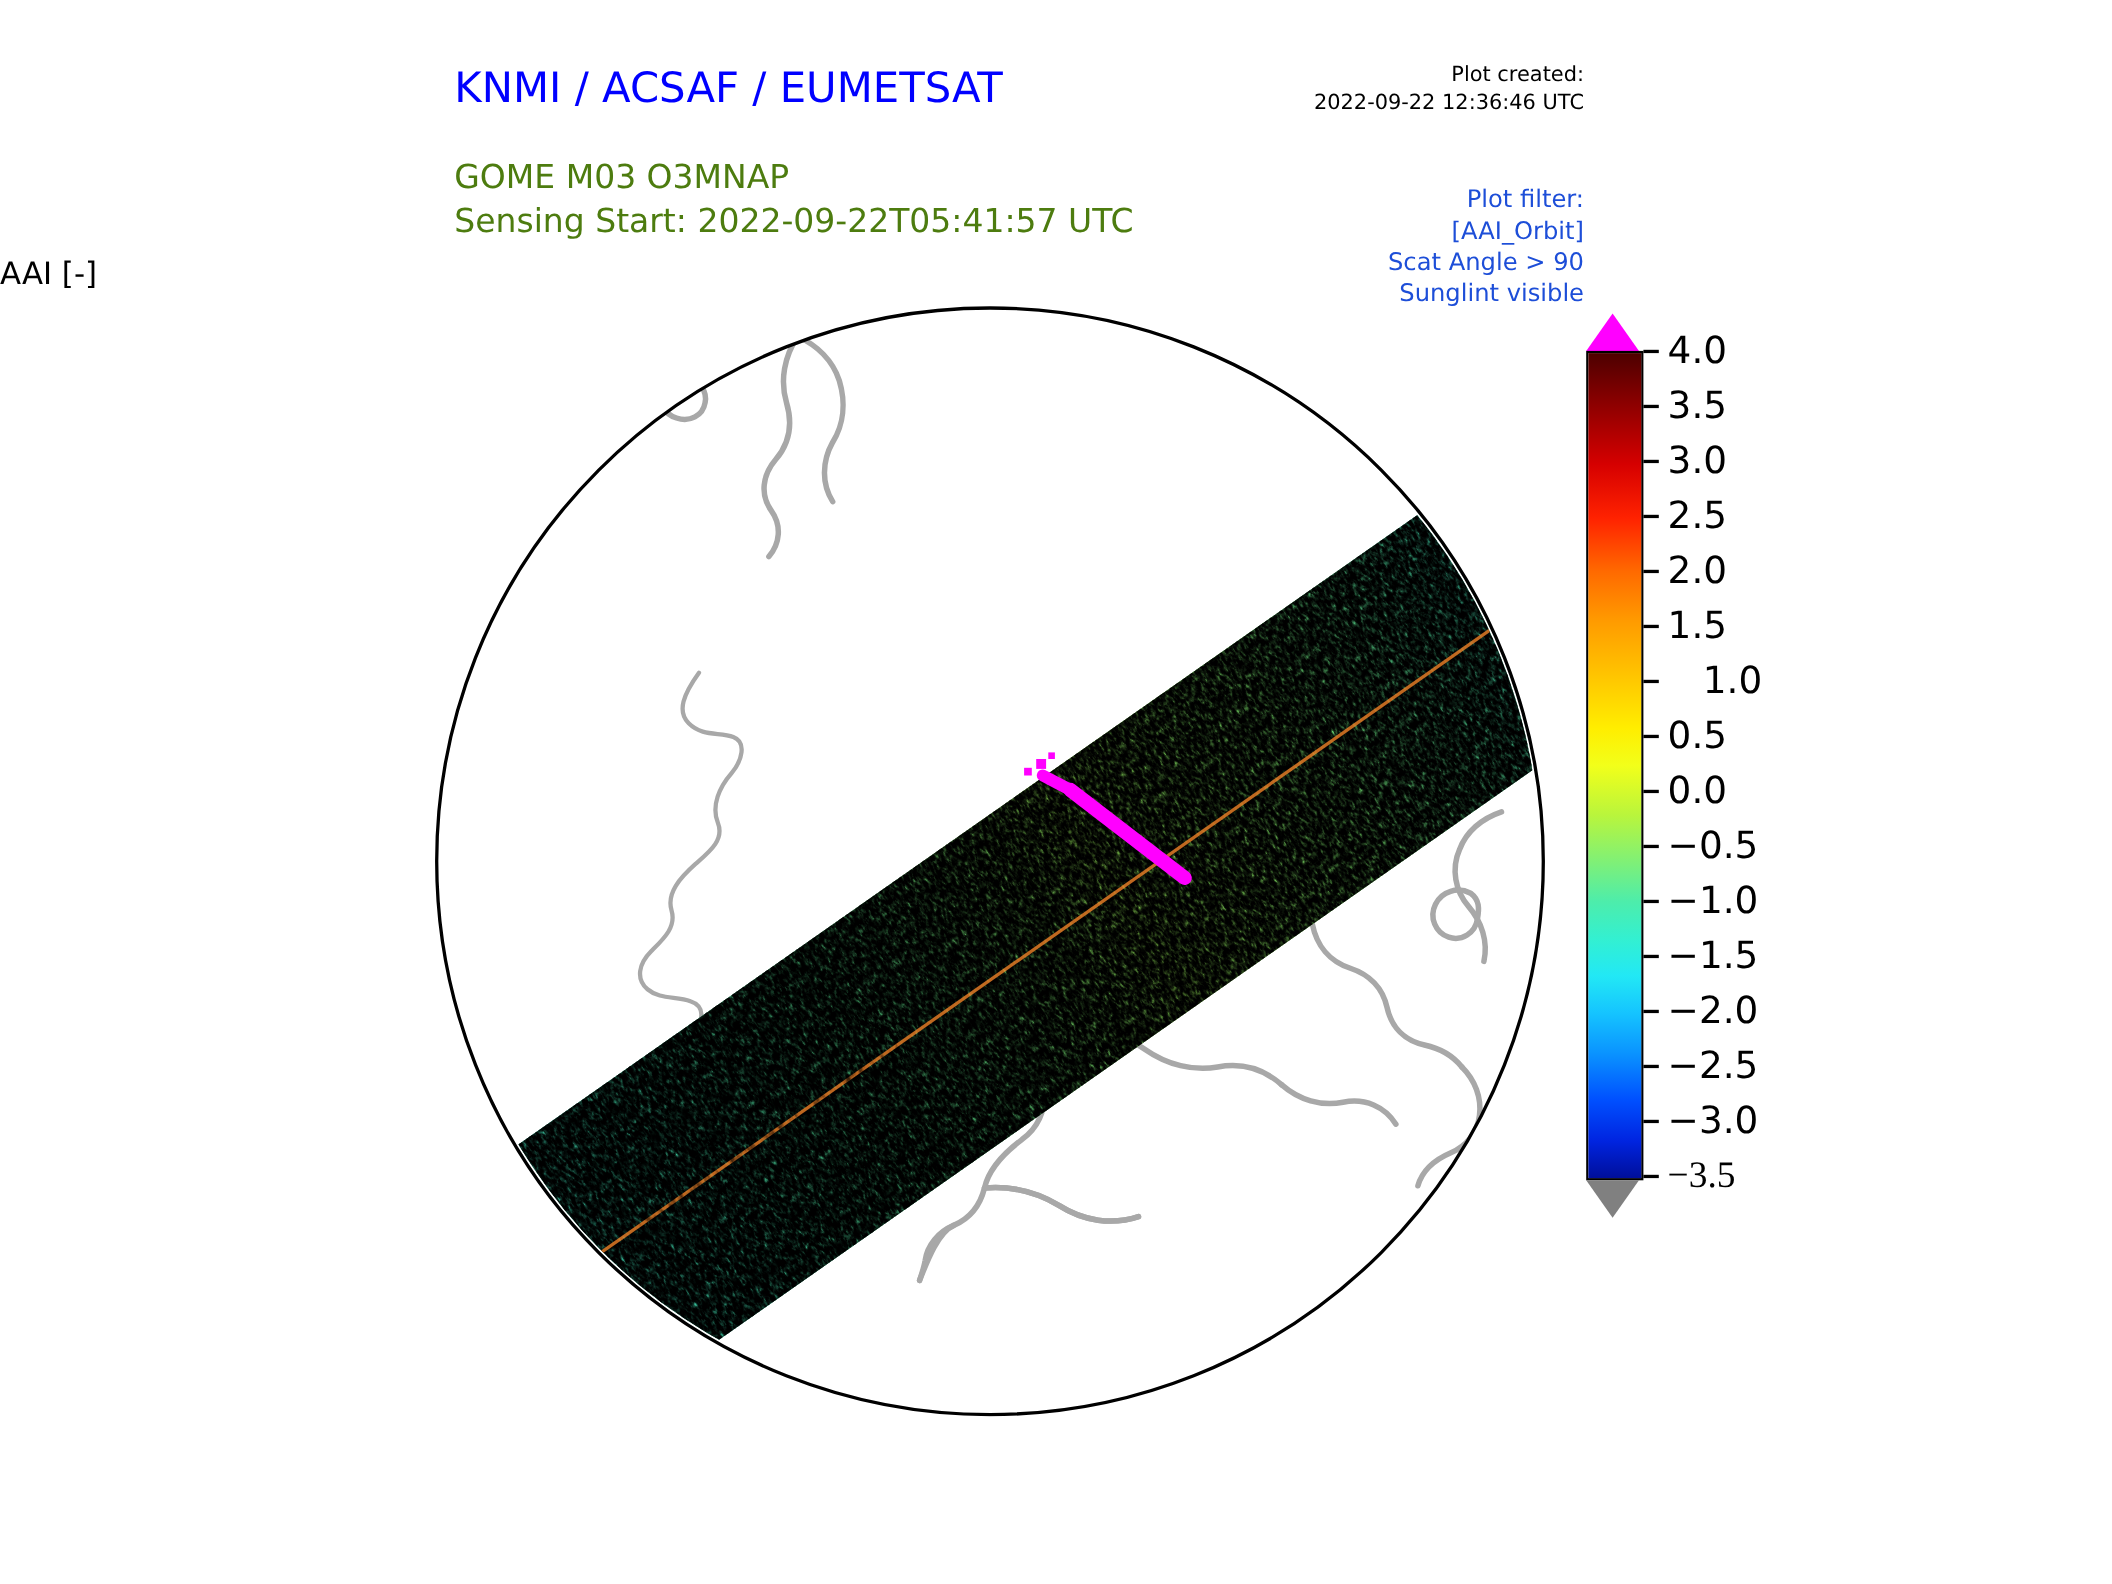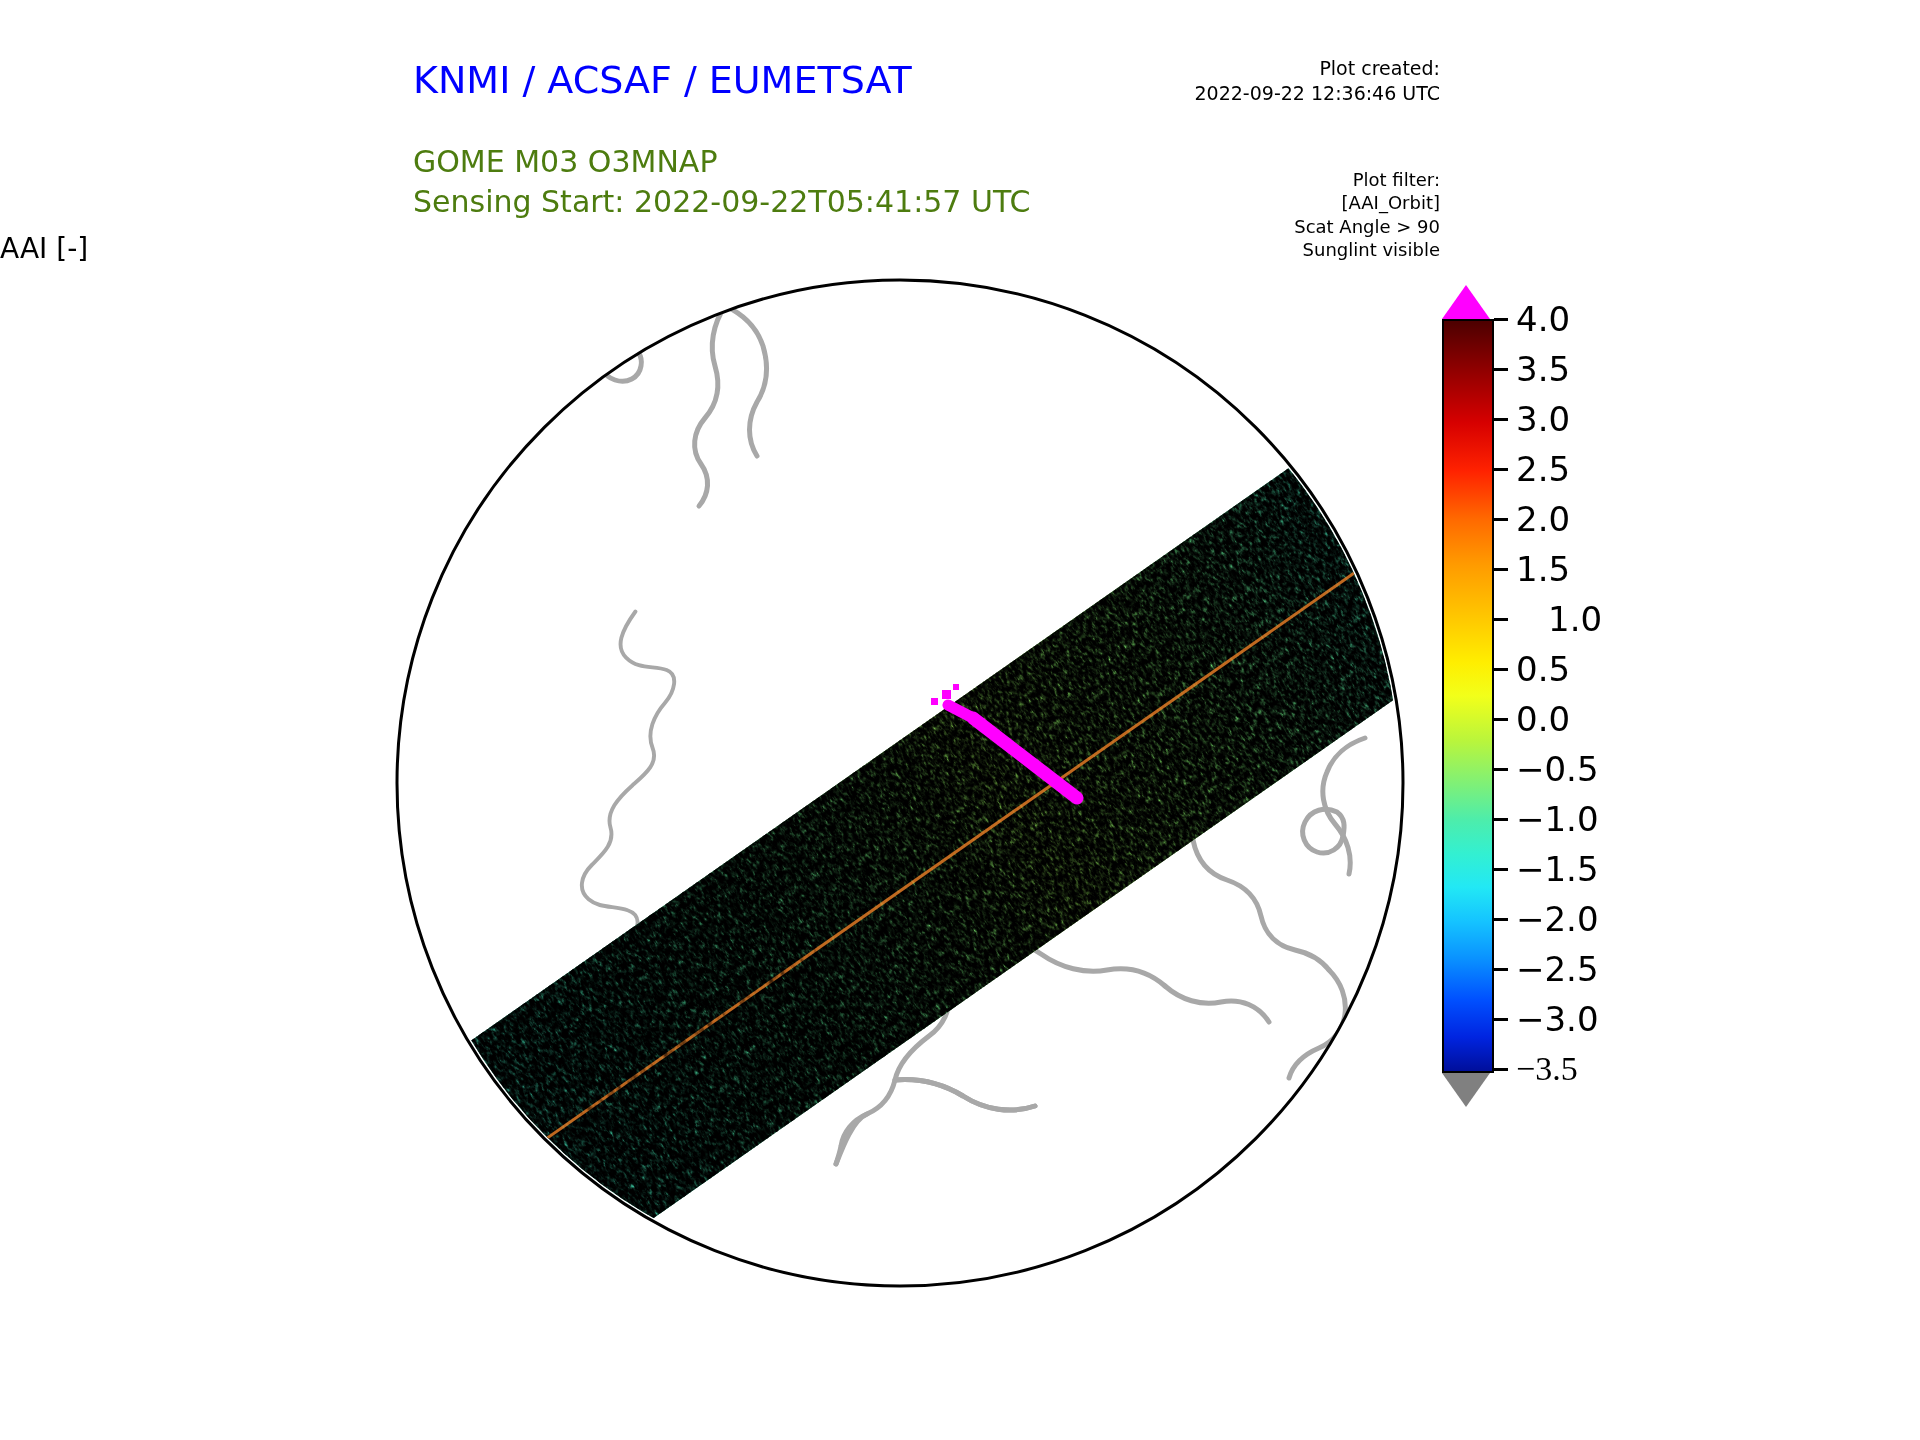--- a/index.html
+++ b/index.html
@@ -52,22 +52,22 @@
     text-align: left;
     font-size: 28px;
     color: #000000;
   }
   #filter-block {
     position: absolute;
     left: 1160px;
     top: 168px;
     width: 280px;
     text-align: right;
-    font-size: 18px;
-    color: #000000;
+    font-size: 22px;
+    color: #1d4ed8;
     line-height: 1.30;
   }
 
   
   #map-area {
     position: absolute;
     left: 395px;
     top: 278px;
     width: 1010px;
     height: 1010px;

